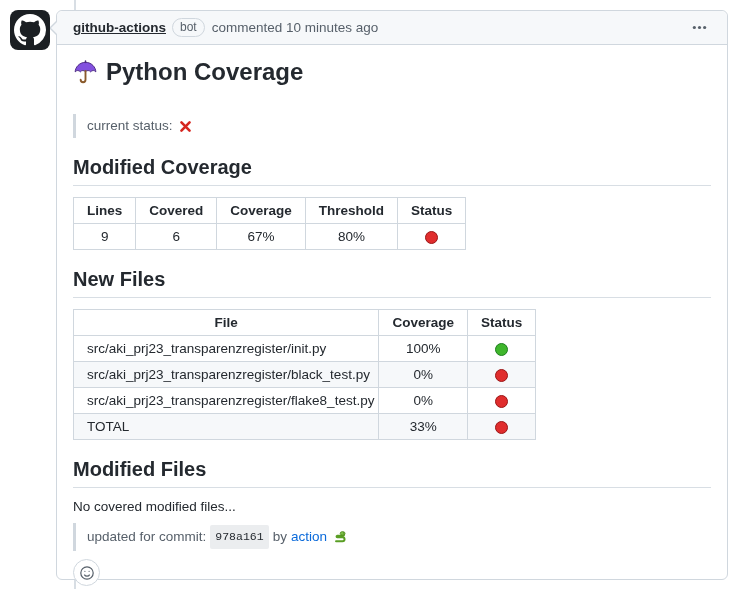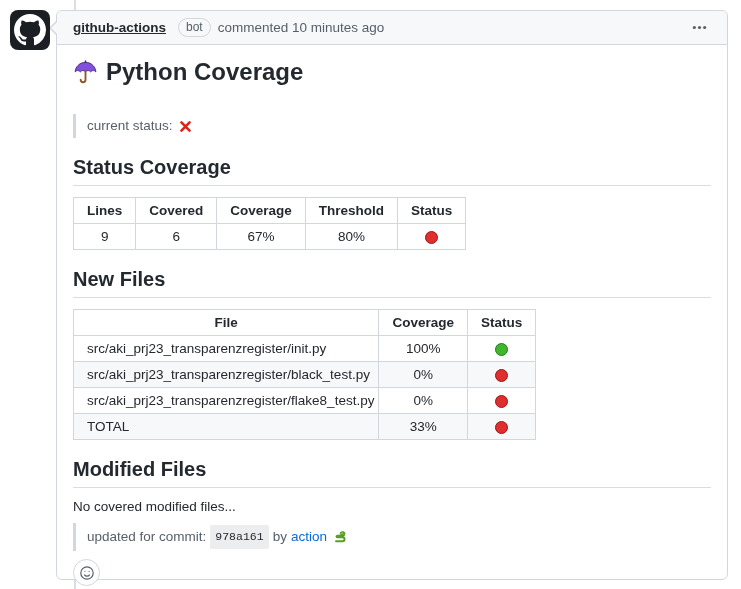--- a/index.html
+++ b/index.html
@@ -16,21 +16,21 @@
   }
   .timeline{position:absolute;left:74px;top:0;bottom:0;width:2px;background:var(--underline);z-index:0}
   .avatar{position:absolute;left:10px;top:10px;width:40px;height:40px;border-radius:8px;background:#1b1f23;z-index:2;display:flex;align-items:center;justify-content:center}
   .avatar svg{width:32px;height:32px;fill:#fff}
 
   .comment{position:absolute;left:56px;top:10px;width:672px;height:570px;background:#fff;border:1px solid var(--border);border-radius:6px;z-index:1}
   .c-header{position:relative;height:34px;background:var(--header-bg);border-bottom:1px solid var(--border);border-radius:6px 6px 0 0;display:flex;align-items:center;padding:0 16px;font-size:13.5px;color:var(--muted)}
   .caret-outer,.caret-inner{position:absolute;width:0;height:0;border-style:solid;top:9px}
   .caret-outer{left:-8px;border-width:8px 8px 8px 0;border-color:transparent var(--border) transparent transparent}
   .caret-inner{left:-6.5px;border-width:8px 8px 8px 0;border-color:transparent var(--header-bg) transparent transparent}
-  .author{font-weight:700;color:var(--text);margin-right:12px}
+  .author{font-weight:700;color:var(--text);margin-right:6px}
   .bot-badge{border:1px solid var(--border);border-radius:2em;padding:0 7px;font-size:12px;line-height:17px;color:var(--muted);margin-right:7px;background:transparent}
   .header-meta{flex:1 1 auto}
   .kebab-btn{margin-left:auto;background:none;border:none;padding:2px 4px;cursor:pointer;display:flex;align-items:center}
   .kebab-btn svg{width:15px;height:15px;fill:var(--muted)}
 
   .c-body{padding:4px 16px 8px;font-size:14px}
   h1.title{font-size:24px;line-height:28px;font-weight:700;margin:9px 0 28px;display:flex;align-items:center;gap:8px}
   h1.title svg{width:25px;height:25px;flex:0 0 auto}
   blockquote{margin:0;border-left:3px solid var(--border);padding:2px 0 2px 11px;color:var(--muted);font-size:13.5px;line-height:20px}
   .status-quote{margin:14px 0 0;display:flex;align-items:center;gap:6px}
@@ -91,21 +91,21 @@
       <span>Python Coverage</span>
     </h1>
 
     <blockquote class="status-quote">
       <span>current status:</span>
       <svg class="cross" viewBox="0 0 16 16">
         <path d="M3 3l10 10M13 3L3 13" stroke="#d6261f" stroke-width="3.2" stroke-linecap="round"></path>
       </svg>
     </blockquote>
 
-    <h2 class="sec">Status Coverage</h2>
+    <h2 class="sec">Modified Coverage</h2>
 
     <table>
       <thead>
         <tr>
           <th style="width:46px">Lines</th>
           <th style="width:66px">Covered</th>
           <th style="width:72px">Coverage</th>
           <th style="width:70px">Threshold</th>
           <th style="width:56px">Status</th>
         </tr>

